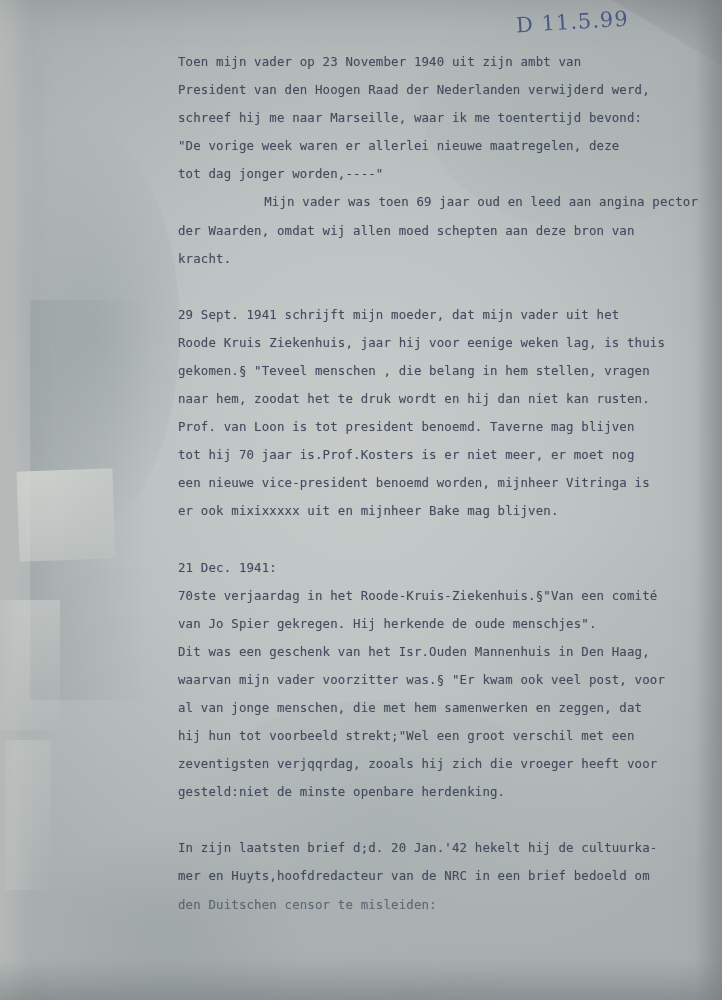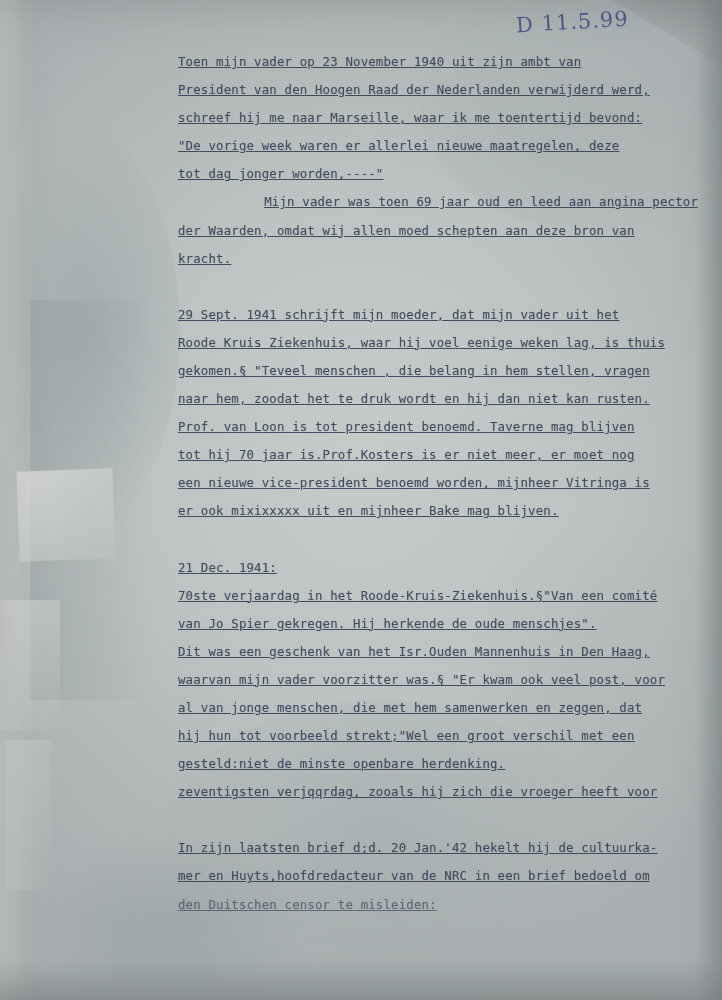--- a/index.html
+++ b/index.html
@@ -102,21 +102,21 @@
     font-size: 12.4px;
     line-height: 28.1px;
     color: #3c4358;
     letter-spacing: 0.15px;
     opacity: 0.93;
     text-shadow: 0 0 1px rgba(60,67,88,0.35);
   }
   .para { margin: 0; }
   .indent { text-indent: 42px; text-align: right; }
   .gap { height: 28px; }
-  .line { white-space: pre-wrap; text-decoration: underline; }
+  .line { white-space: pre-wrap; }
   .faint { opacity: 0.72; }
   
   .margin-ghost {
     position: absolute;
     left: 30px; top: 300px;
     width: 120px; height: 400px;
     background: linear-gradient(90deg, rgba(140,148,150,0.35), rgba(140,148,150,0));
     pointer-events: none;
   }
 </style>
@@ -159,41 +159,41 @@
     <div class="para">
       <div class="line indent">Mijn vader was toen 69 jaar oud en leed aan angina pector</div>
       <div class="line">der Waarden, omdat wij allen moed schepten aan deze bron van</div>
       <div class="line">kracht.</div>
     </div>
 
     <div class="gap"></div>
 
     <div class="para">
       <div class="line">29 Sept. 1941 schrijft mijn moeder, dat mijn vader uit het</div>
-      <div class="line">Roode Kruis Ziekenhuis, waar hij voel eenige weken lag, is thuis</div>
+      <div class="line">Roode Kruis Ziekenhuis, jaar hij voor eenige weken lag, is thuis</div>
       <div class="line">gekomen.§ "Teveel menschen , die belang in hem stellen, vragen</div>
       <div class="line">naar hem, zoodat het te druk wordt en hij dan niet kan rusten.</div>
       <div class="line">Prof. van Loon is tot president benoemd. Taverne mag blijven</div>
       <div class="line">tot hij 70 jaar is.Prof.Kosters is er niet meer, er moet nog</div>
       <div class="line">een nieuwe vice-president benoemd worden, mijnheer Vitringa is</div>
       <div class="line">er ook mixixxxxx uit en mijnheer Bake mag blijven.</div>
     </div>
 
     <div class="gap"></div>
 
     <div class="para">
       <div class="line">21 Dec. 1941:</div>
       <div class="line">70ste verjaardag in het Roode-Kruis-Ziekenhuis.§"Van een comité</div>
       <div class="line">van Jo Spier gekregen. Hij herkende de oude menschjes".</div>
       <div class="line">Dit was een geschenk van het Isr.Ouden Mannenhuis in Den Haag,</div>
       <div class="line">waarvan mijn vader voorzitter was.§ "Er kwam ook veel post, voor</div>
       <div class="line">al van jonge menschen, die met hem samenwerken en zeggen, dat</div>
       <div class="line">hij hun tot voorbeeld strekt;"Wel een groot verschil met een</div>
+      <div class="line">zeventigsten verjqqrdag, zooals hij zich die vroeger heeft voor</div>
       <div class="line">gesteld:niet de minste openbare herdenking.</div>
-      <div class="line">zeventigsten verjqqrdag, zooals hij zich die vroeger heeft voor</div>
     </div>
 
     <div class="gap"></div>
 
     <div class="para">
       <div class="line">In zijn laatsten brief d;d. 20 Jan.'42 hekelt hij de cultuurka-</div>
       <div class="line">mer en Huyts,hoofdredacteur van de NRC in een brief bedoeld om</div>
       <div class="line faint">den Duitschen censor te misleiden:</div>
     </div>
 

